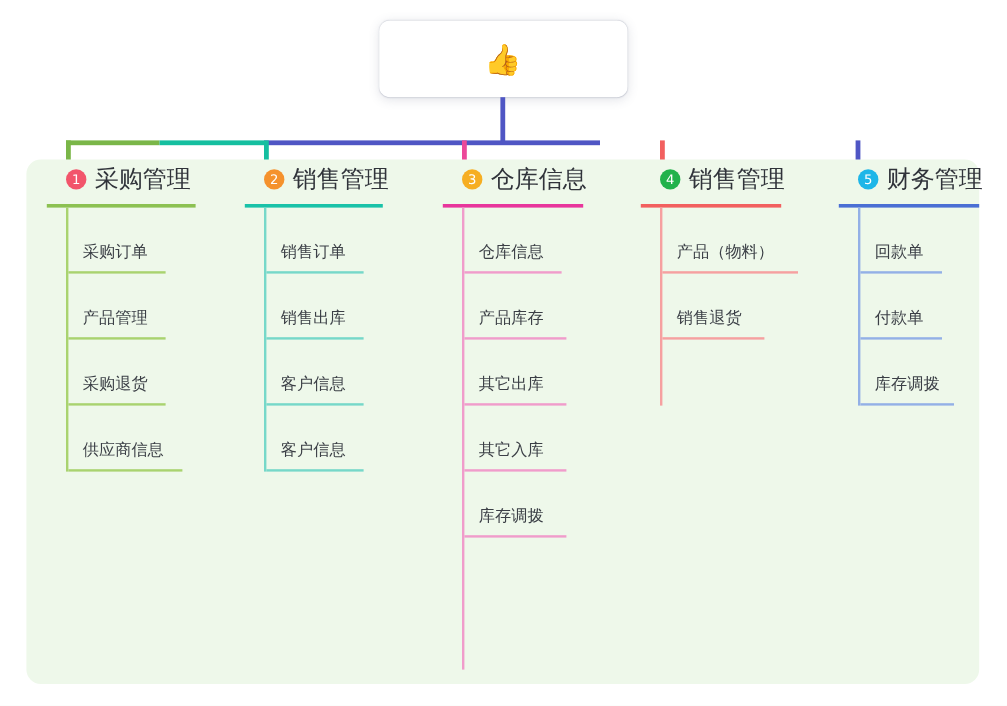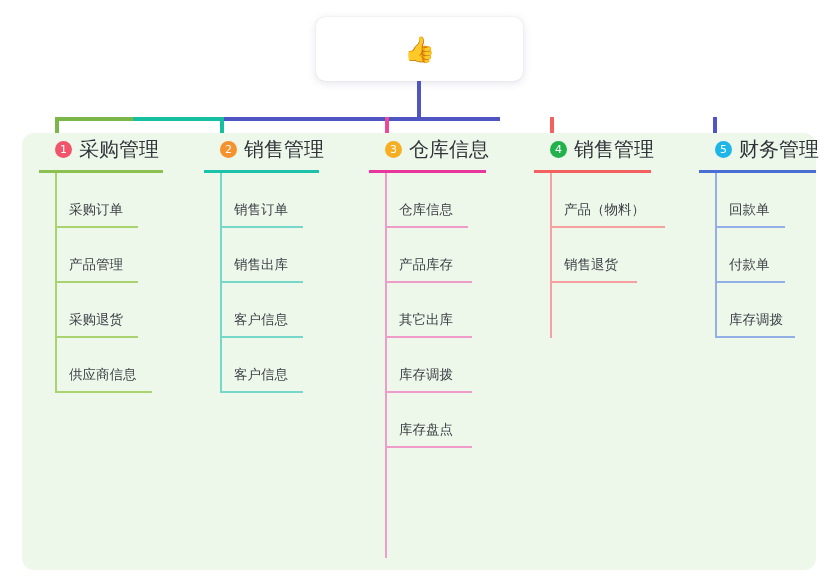--- a/index.html
+++ b/index.html
@@ -236,27 +236,27 @@
             </div>
             <div class="item">
               <span class="item-label">产品库存</span>
               <div class="item-rule" style="width: 85px; background: rgb(240, 156, 203);"></div>
             </div>
             <div class="item">
               <span class="item-label">其它出库</span>
               <div class="item-rule" style="width: 85px; background: rgb(240, 156, 203);"></div>
             </div>
             <div class="item">
+              <span class="item-label">其它入库</span>
+              <div class="item-rule" style="width: 85px; background: rgb(240, 156, 203);"></div>
+            </div>
+            <div class="item">
               <span class="item-label">库存调拨</span>
               <div class="item-rule" style="width: 85px; background: rgb(240, 156, 203);"></div>
             </div>
-            <div class="item">
-              <span class="item-label">库存盘点</span>
-              <div class="item-rule" style="width: 85px; background: rgb(240, 156, 203);"></div>
-            </div>
           </div>
         </div>
         <div class="column" style="left: 512px; width: 165px;">
           <div class="col-head">
             <span class="badge" style="background: rgb(34, 178, 76);">4</span>
             <span class="col-title">销售管理</span>
           </div>
           <div class="head-rule" style="width: 117px; background: rgb(242, 96, 95);"></div>
           <div class="items">
             <div class="spine" style="background: rgb(246, 160, 160); height: 165px;"></div>

